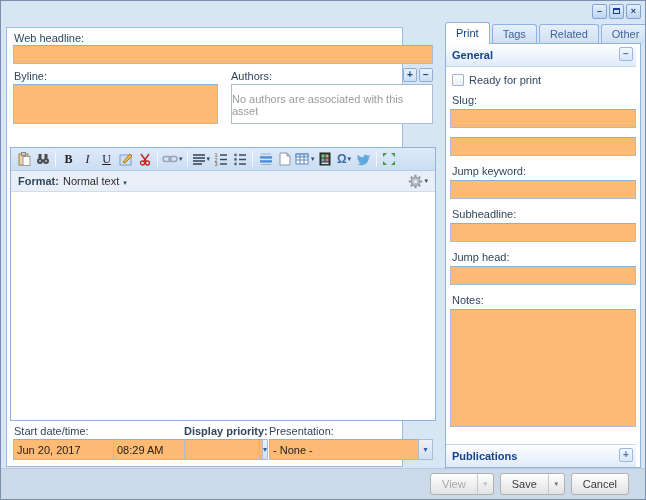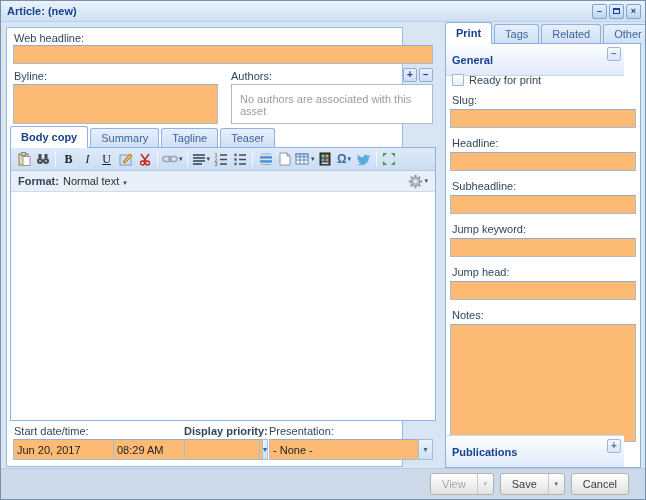--- a/index.html
+++ b/index.html
@@ -27,32 +27,32 @@
                 background:#fff; border:1px solid #99bbe8; }
   .lbl { position:absolute; color:#31465e; white-space:nowrap; }
   .req { border-bottom:1px dotted #cc3333; padding-bottom:1px; }
   .inp { border:1px solid #a9bcd2; border-top-color:#97add0; background:#fdba74;
          font:11px "Liberation Sans",sans-serif; color:#222; padding:0 3px; height:19px; }
   textarea.inp { resize:none; padding:2px 3px; }
 
   .wh-input { position:absolute; left:6px; top:17px; width:420px; }
   .byline-area { position:absolute; left:6px; top:56px; width:205px; height:40px; }
   .authors-box { position:absolute; left:224px; top:56px; width:202px; height:40px;
-                 border:1px solid #a9bcd2; background:#fff; color:#9b9b9b; padding:8px 8px; }
+                 border:1px solid #a9bcd2; background:#fff; color:#9b9b9b; padding:8px 0; }
   .mini-tool { position:absolute; width:14px; height:14px; border:1px solid #8fadd6; border-radius:2px;
                background:linear-gradient(#e9f1fc,#cdded3); background:linear-gradient(#e9f1fc,#cddff3);
                color:#15428b; font-size:10px; font-weight:bold; line-height:12px; text-align:center; cursor:pointer; }
 
   
   .tabstrip { position:absolute; display:flex; align-items:flex-end; gap:2px; }
   .left-tabs { left:3px; top:98px; height:22px; }
   .tab { height:20px; padding:0 10px; line-height:19px; border:1px solid #8db2e3; border-bottom:none;
          border-radius:3px 3px 0 0; background:linear-gradient(#e7f0fb,#cddff3);
          color:#41639c; cursor:pointer; white-space:nowrap; }
-  .tab.active { height:22px; line-height:21px; background:#fff; color:#15428b; font-weight:bold;
+  .tab.active { height:22px; line-height:21px; background:#fff; color:#15428b; font-weight:normal;
                 position:relative; z-index:2; }
 
   
   .editor { position:absolute; left:3px; top:119px; width:426px; height:274px;
             border:1px solid #8db2e3; background:#fff; }
   .toolbar { height:23px; background:linear-gradient(#dfeafa,#cbddf2); border-bottom:1px solid #b6cbe4;
              display:flex; align-items:center; padding:0 3px; }
   .tbtn { height:19px; min-width:19px; display:inline-flex; align-items:center; justify-content:center;
           border-radius:2px; padding:0 1px; cursor:pointer; }
   .tbtn .glyph-b { font-family:"Liberation Serif",serif; font-weight:bold; font-size:12px; color:#222; }
@@ -74,21 +74,21 @@
   .combo { position:absolute; display:flex; height:21px; }
   .combo .inp { height:21px; flex:1; border-right:none; }
   .trigger { width:17px; height:21px; border:1px solid #a9bcd2;
              background:linear-gradient(#eaf2fc,#cfe0f4); display:flex; align-items:center;
              justify-content:center; color:#39629c; font-size:8px; cursor:pointer; }
 
   
   .right-tabs { left:444px; top:21px; height:22px; }
   .right-panel { position:absolute; left:444px; top:42px; width:196px; height:425px;
                  background:#fff; border:1px solid #8db2e3; }
-  .sec-header { position:absolute; left:0; right:16px; height:32px;
+  .sec-header { position:absolute; left:0; right:4px; height:23px;
                 background:linear-gradient(#fdfeff,#dfeafa); border-bottom:1px solid #c7d8ee;
                 display:flex; align-items:center; padding:0 6px; font-weight:bold; color:#15428b; }
   .sec-header .htool { position:absolute; right:3px; top:3px; width:14px; height:14px;
                 border:1px solid #9cb8dc; border-radius:2px; background:linear-gradient(#f2f7fd,#d8e6f6);
                 color:#4f77ad; font-size:10px; font-weight:bold; line-height:12px; text-align:center; cursor:pointer; }
   .gen-header { top:0; }
   .pub-header { bottom:0; border-top:1px solid #c7d8ee; border-bottom:none; }
   .gen-body { position:absolute; left:0; right:0; top:21px; bottom:21px; padding:8px 4px 0 4px; overflow:hidden; }
   .cb-row { display:flex; margin:1px 0 8px 2px; cursor:default; }
   .checkbox { width:12px; height:12px; border:1px solid #a0b4cf; border-radius:1px;
@@ -110,23 +110,20 @@
   .btn.disabled { color:#a8a8a8; }
   .btn.disabled .arrow-seg { color:#b5b5b5; }
 
   svg { display:block; }
 </style>
 </head>
 <body>
 
 <div class="window">
 
-  <div class="titlebar">
-    <span class="title">Article: (new)</span>
-  </div>
   <div class="win-controls">
     <div class="win-btn"><span>–</span></div>
     <div class="win-btn"><span class="maxbox"></span></div>
     <div class="win-btn"><span>×</span></div>
   </div>
 
   <div class="left-panel">
 
     <span class="lbl" style="left:7px; top:4px;"><span class="req">Web headline:</span></span>
     <input class="inp wh-input" value="" style="">
@@ -134,26 +131,20 @@
     <span class="lbl" style="left:7px; top:42px;">Byline:</span>
     <textarea class="inp byline-area" style=""></textarea>
 
     <span class="lbl" style="left:224px; top:42px;">Authors:</span>
     <div class="mini-tool" style="left:396px; top:40px;"><span>+</span></div>
     <div class="mini-tool" style="left:412px; top:40px;"><span>−</span></div>
     <div class="authors-box">
       <span>No authors are associated with this asset</span>
     </div>
 
-    <div class="tabstrip left-tabs">
-      <div class="tab active"><span>Body copy</span></div>
-      <div class="tab"><span>Summary</span></div>
-      <div class="tab"><span>Tagline</span></div>
-      <div class="tab"><span>Teaser</span></div>
-    </div>
 
     <div class="editor">
       <div class="toolbar">
         <div class="tbtn">
           <span>
               <svg width="14" height="14">
                 <rect x="2" y="2" width="9" height="11" fill="#e8d5a8" stroke="#a07a3a"></rect>
                 <rect x="4.5" y="0.5" width="4" height="3" fill="#cfcfcf" stroke="#888"></rect>
                 <rect x="6" y="4.5" width="7" height="9" fill="#fff" stroke="#999"></rect>
               </svg>
@@ -404,29 +395,28 @@
       <div class="cb-row">
         <div class="checkbox"></div>
         <span>Ready for print</span>
       </div>
 
       <div class="fblock">
         <span class="flabel">Slug:</span>
         <input class="inp" value="" style="">
       </div>
       <div class="fblock">
-        <span class="flabel">Headline:</span>
         <input class="inp" value="" style="">
       </div>
       <div class="fblock">
+        <span class="flabel">Jump keyword:</span>
+        <input class="inp" value="" style="">
+      </div>
+      <div class="fblock">
         <span class="flabel">Subheadline:</span>
-        <input class="inp" value="" style="">
-      </div>
-      <div class="fblock">
-        <span class="flabel">Jump keyword:</span>
         <input class="inp" value="" style="">
       </div>
       <div class="fblock">
         <span class="flabel">Jump head:</span>
         <input class="inp" value="" style="">
       </div>
       <div class="fblock">
         <span class="flabel">Notes:</span>
         <textarea class="inp notes-area" style=""></textarea>
       </div>

